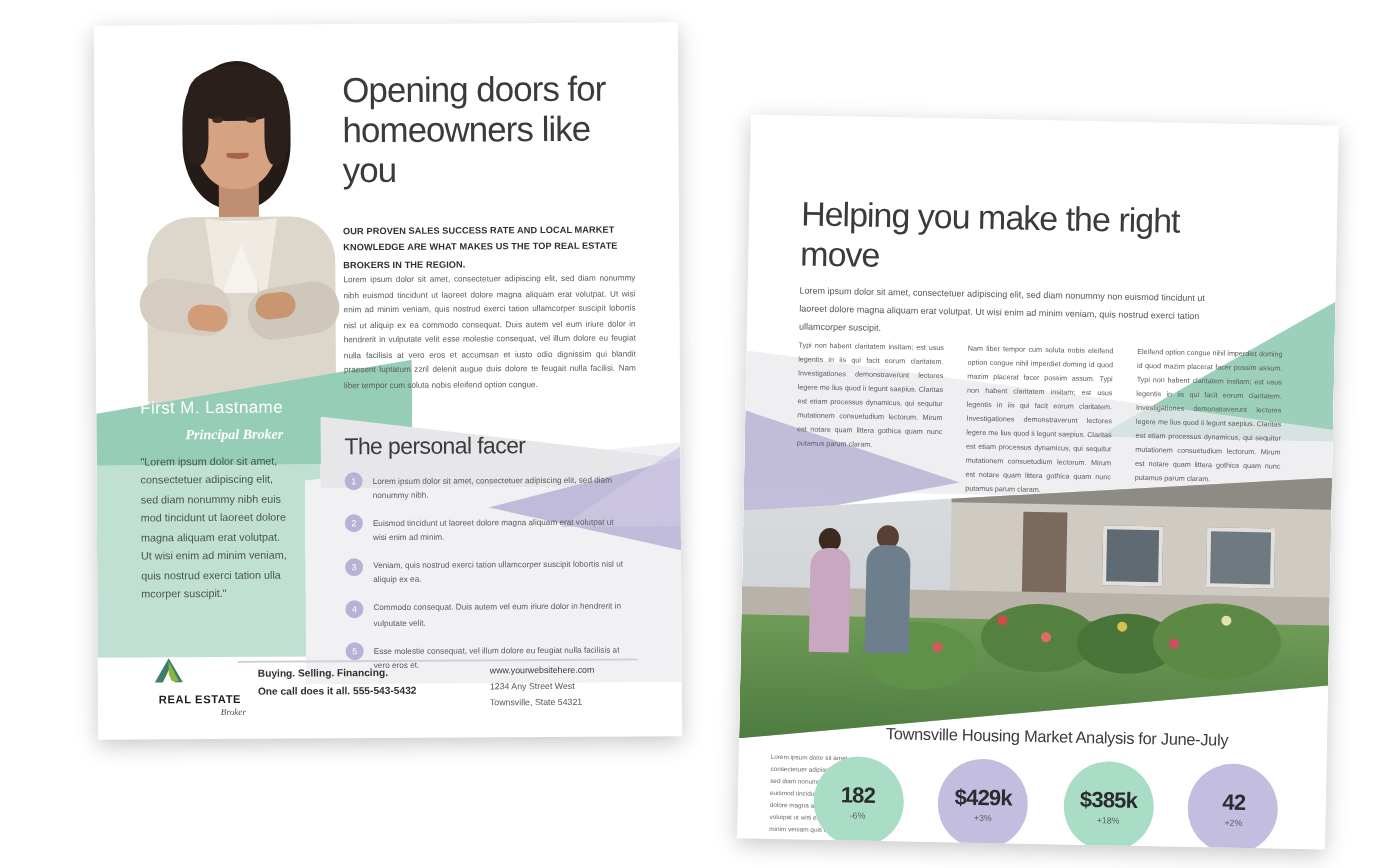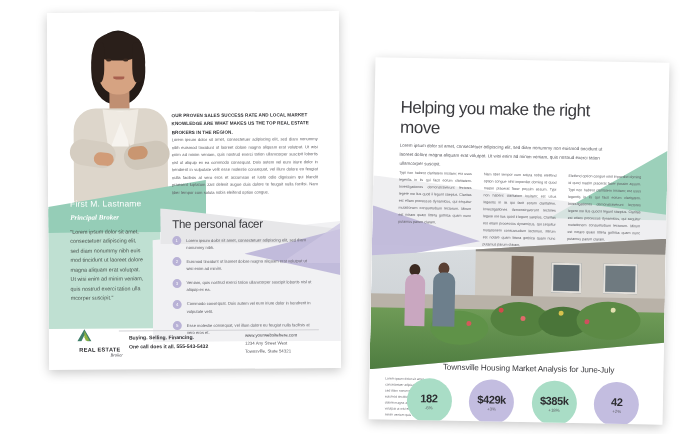--- a/index.html
+++ b/index.html
@@ -44,21 +44,21 @@
   .fl-mint2{position:absolute;left:0;top:196px;width:112px;height:120px;background:#bfe0d2;}
   .fl-graydiag{position:absolute;left:112px;top:196px;width:180px;height:36px;background:#e7e7e9;
            clip-path:polygon(0 0,180px 22px,180px 36px,0 36px);}
   .fl-graydiag2{position:absolute;left:104px;top:210px;width:188px;height:120px;background:#f1f1f3;
            clip-path:polygon(0 18px,188px 0,188px 120px,0 120px);}
   .fl-purple{position:absolute;left:196px;top:218px;width:96px;height:46px;background:#b9b2d6;opacity:.85;
            clip-path:polygon(0 24px,96px 0,96px 46px);}
   .fl-purple2{position:absolute;left:232px;top:212px;width:60px;height:40px;background:#cdc7e2;opacity:.8;
            clip-path:polygon(60px 0,60px 40px,0 40px);}
 
-  .fl-name{position:absolute;left:22px;top:186px;color:#ffffff;z-index:4;}
+  .fl-name{position:absolute;left:22px;top:186px;color:#ffffff;z-index:4;text-align:right;}
   .fl-name .nm{font-size:8.5px;letter-spacing:.2px;white-space:nowrap;}
   .fl-name .rl{font-size:7px;font-style:italic;font-family:"Liberation Serif",serif;margin-top:5px;font-weight:bold;}
 
   .fl-quote{position:absolute;left:22px;top:215px;width:74px;z-index:4;font-size:5.4px;line-height:1.75;color:#4c5550;}
 
   .fl-head{position:absolute;left:124px;top:24px;width:150px;font-size:17.5px;line-height:1.14;
            color:#3b3b3f;letter-spacing:-.5px;font-weight:400;}
   .fl-sub{position:absolute;left:124px;top:100px;width:146px;font-size:4.6px;line-height:1.85;
           font-weight:bold;color:#2f2f33;letter-spacing:.05px;}
   .fl-body{position:absolute;left:124px;top:124px;width:146px;font-size:4.1px;line-height:1.85;color:#5b5b60;text-align:justify;}
@@ -177,20 +177,21 @@
     <div class="fl-purple"></div>
     <div class="fl-purple2"></div>
 
     <div class="fl-name">
       <div class="nm">First M. Lastname</div>
       <div class="rl">Principal Broker</div>
     </div>
 
     <div class="fl-quote">"Lorem ipsum dolor sit amet, consectetuer adipiscing elit, sed diam nonummy nibh euis mod tincidunt ut laoreet dolore magna aliquam erat volutpat. Ut wisi enim ad minim veniam, quis nostrud exerci tation ulla mcorper suscipit."</div>
 
+    <div class="fl-head">Opening doors for homeowners like you</div>
     <div class="fl-sub">OUR PROVEN SALES SUCCESS RATE AND LOCAL MARKET KNOWLEDGE ARE WHAT MAKES US THE TOP REAL ESTATE BROKERS IN THE REGION.</div>
     <div class="fl-body">Lorem ipsum dolor sit amet, consectetuer adipiscing elit, sed diam nonummy nibh euismod tincidunt ut laoreet dolore magna aliquam erat volutpat. Ut wisi enim ad minim veniam, quis nostrud exerci tation ullamcorper suscipit lobortis nisl ut aliquip ex ea commodo consequat. Duis autem vel eum iriure dolor in hendrerit in vulputate velit esse molestie consequat, vel illum dolore eu feugiat nulla facilisis at vero eros et accumsan et iusto odio dignissim qui blandit praesent luptatum zzril delenit augue duis dolore te feugait nulla facilisi. Nam liber tempor cum soluta nobis eleifend option congue.</div>
 
     <div class="fl-touch">The personal facer</div>
     <div class="fl-list">
       <div class="li">
         <div class="num">1</div>
         <div class="tx">Lorem ipsum dolor sit amet, consectetuer adipiscing elit, sed diam nonummy nibh.</div>
       </div>
       <div class="li">

